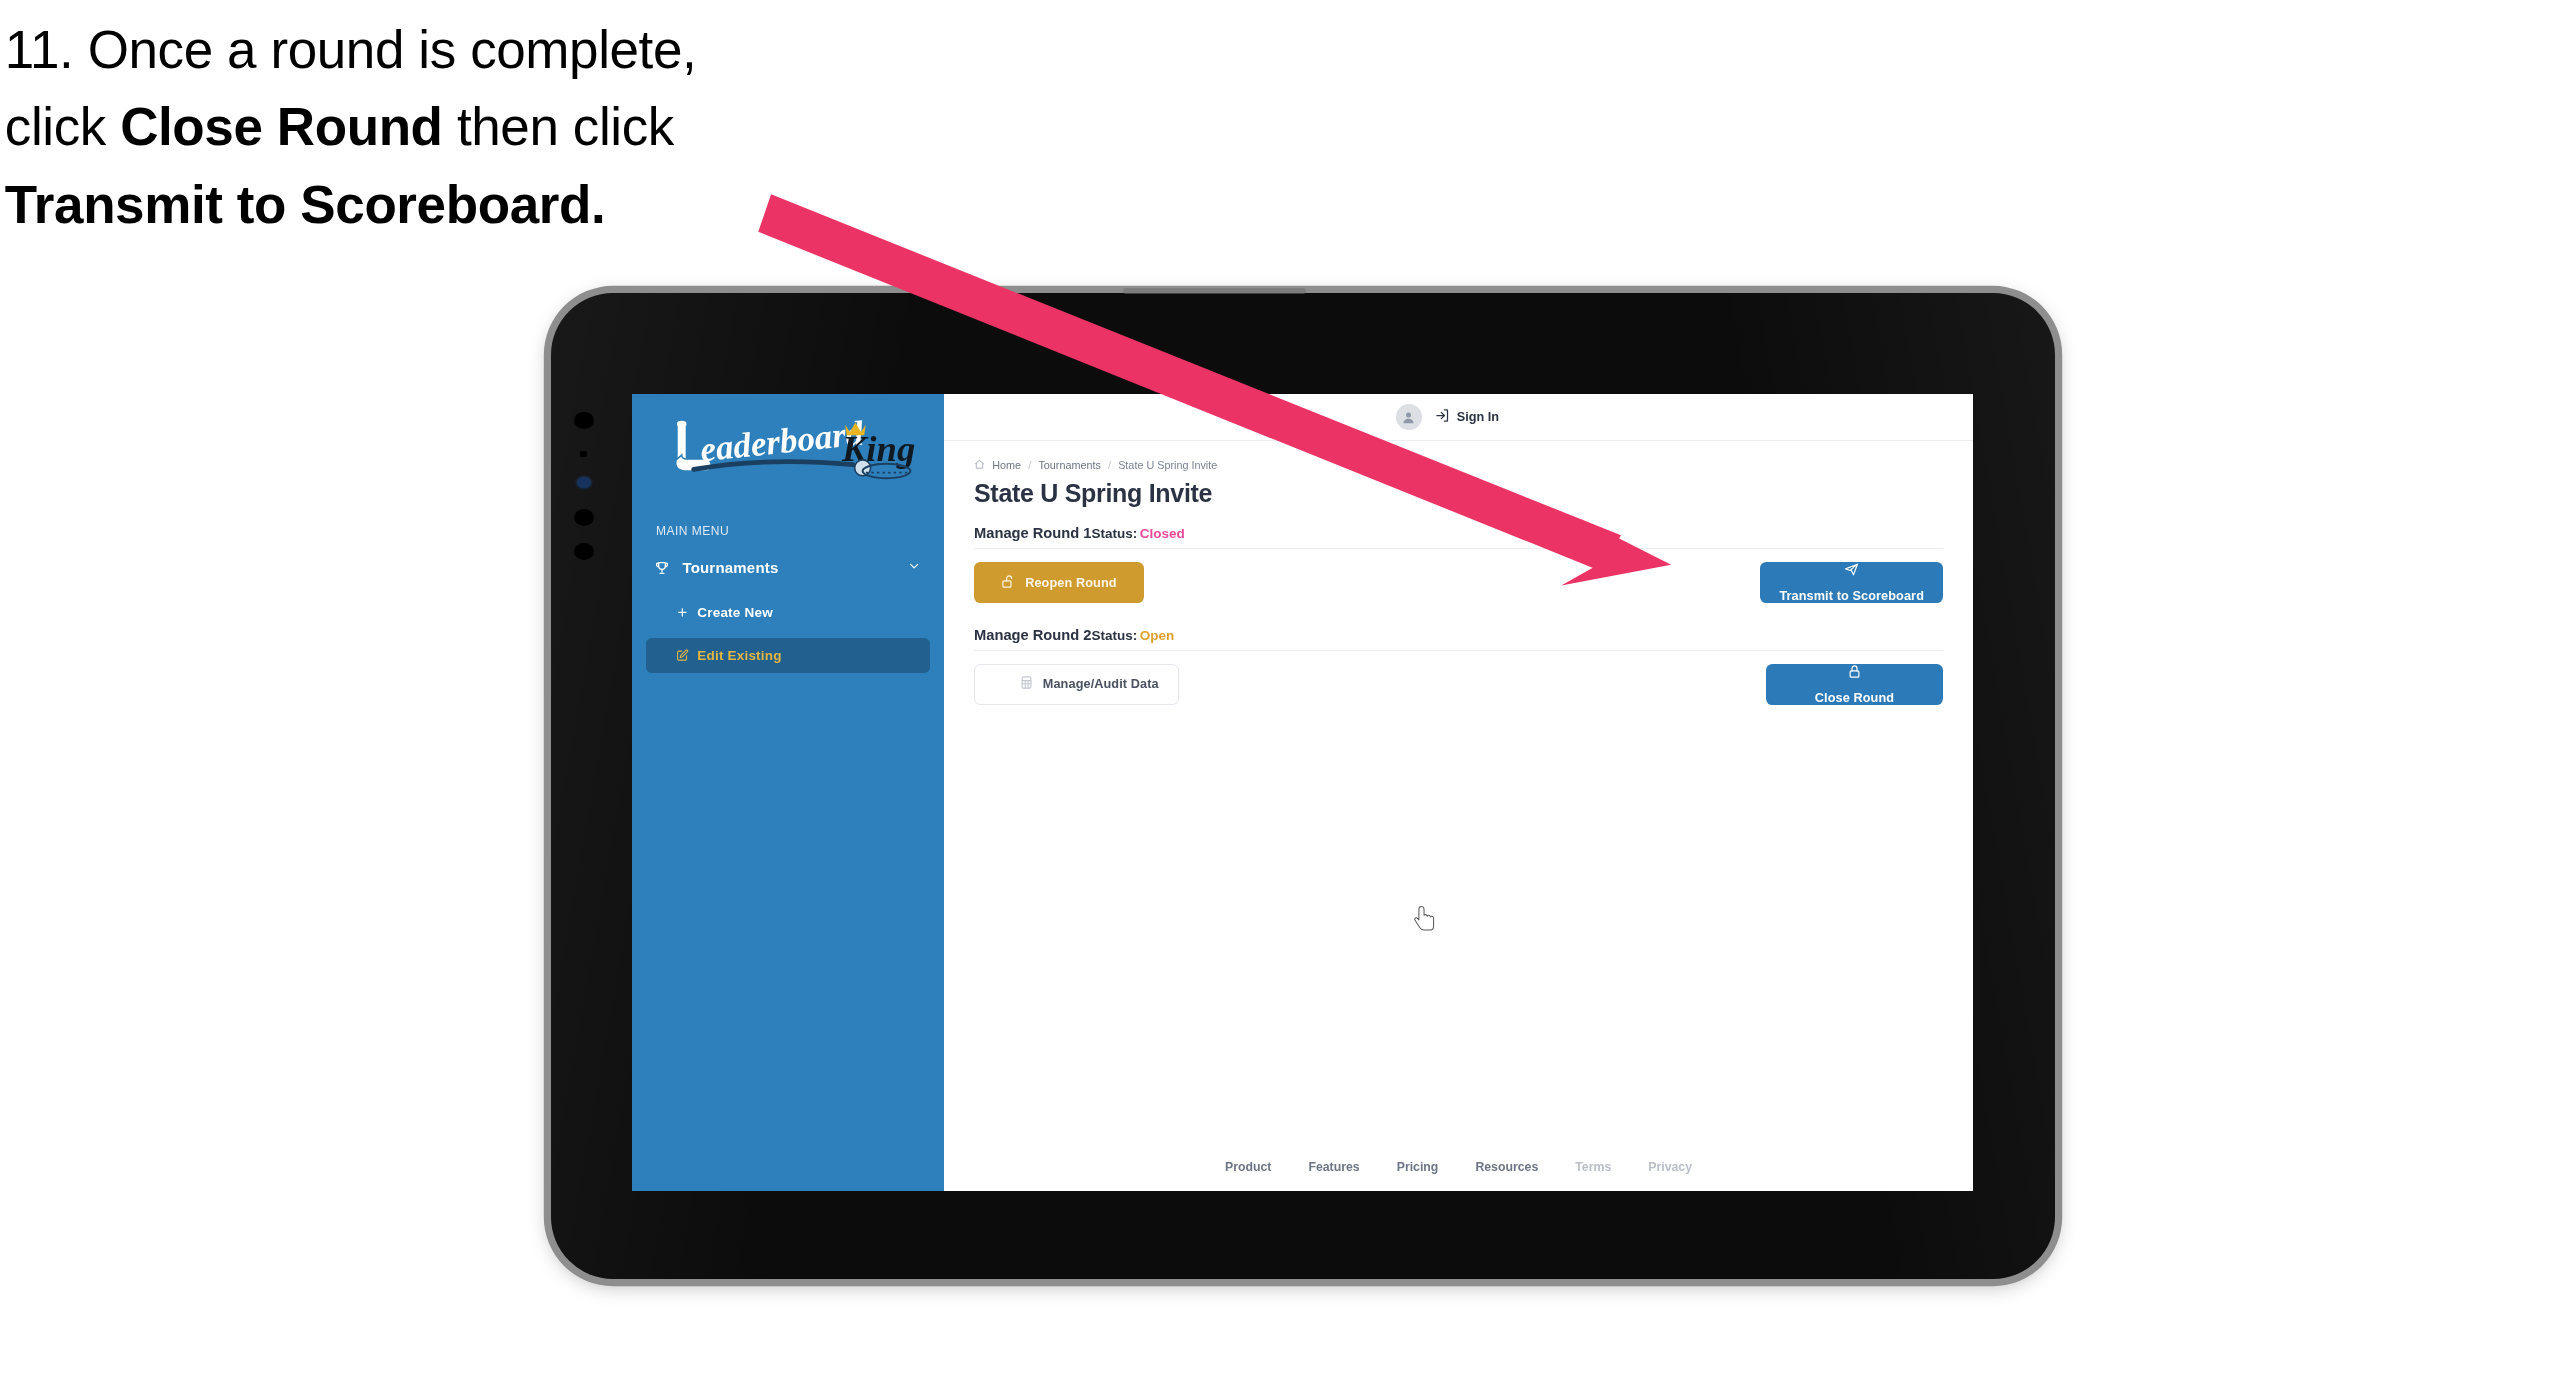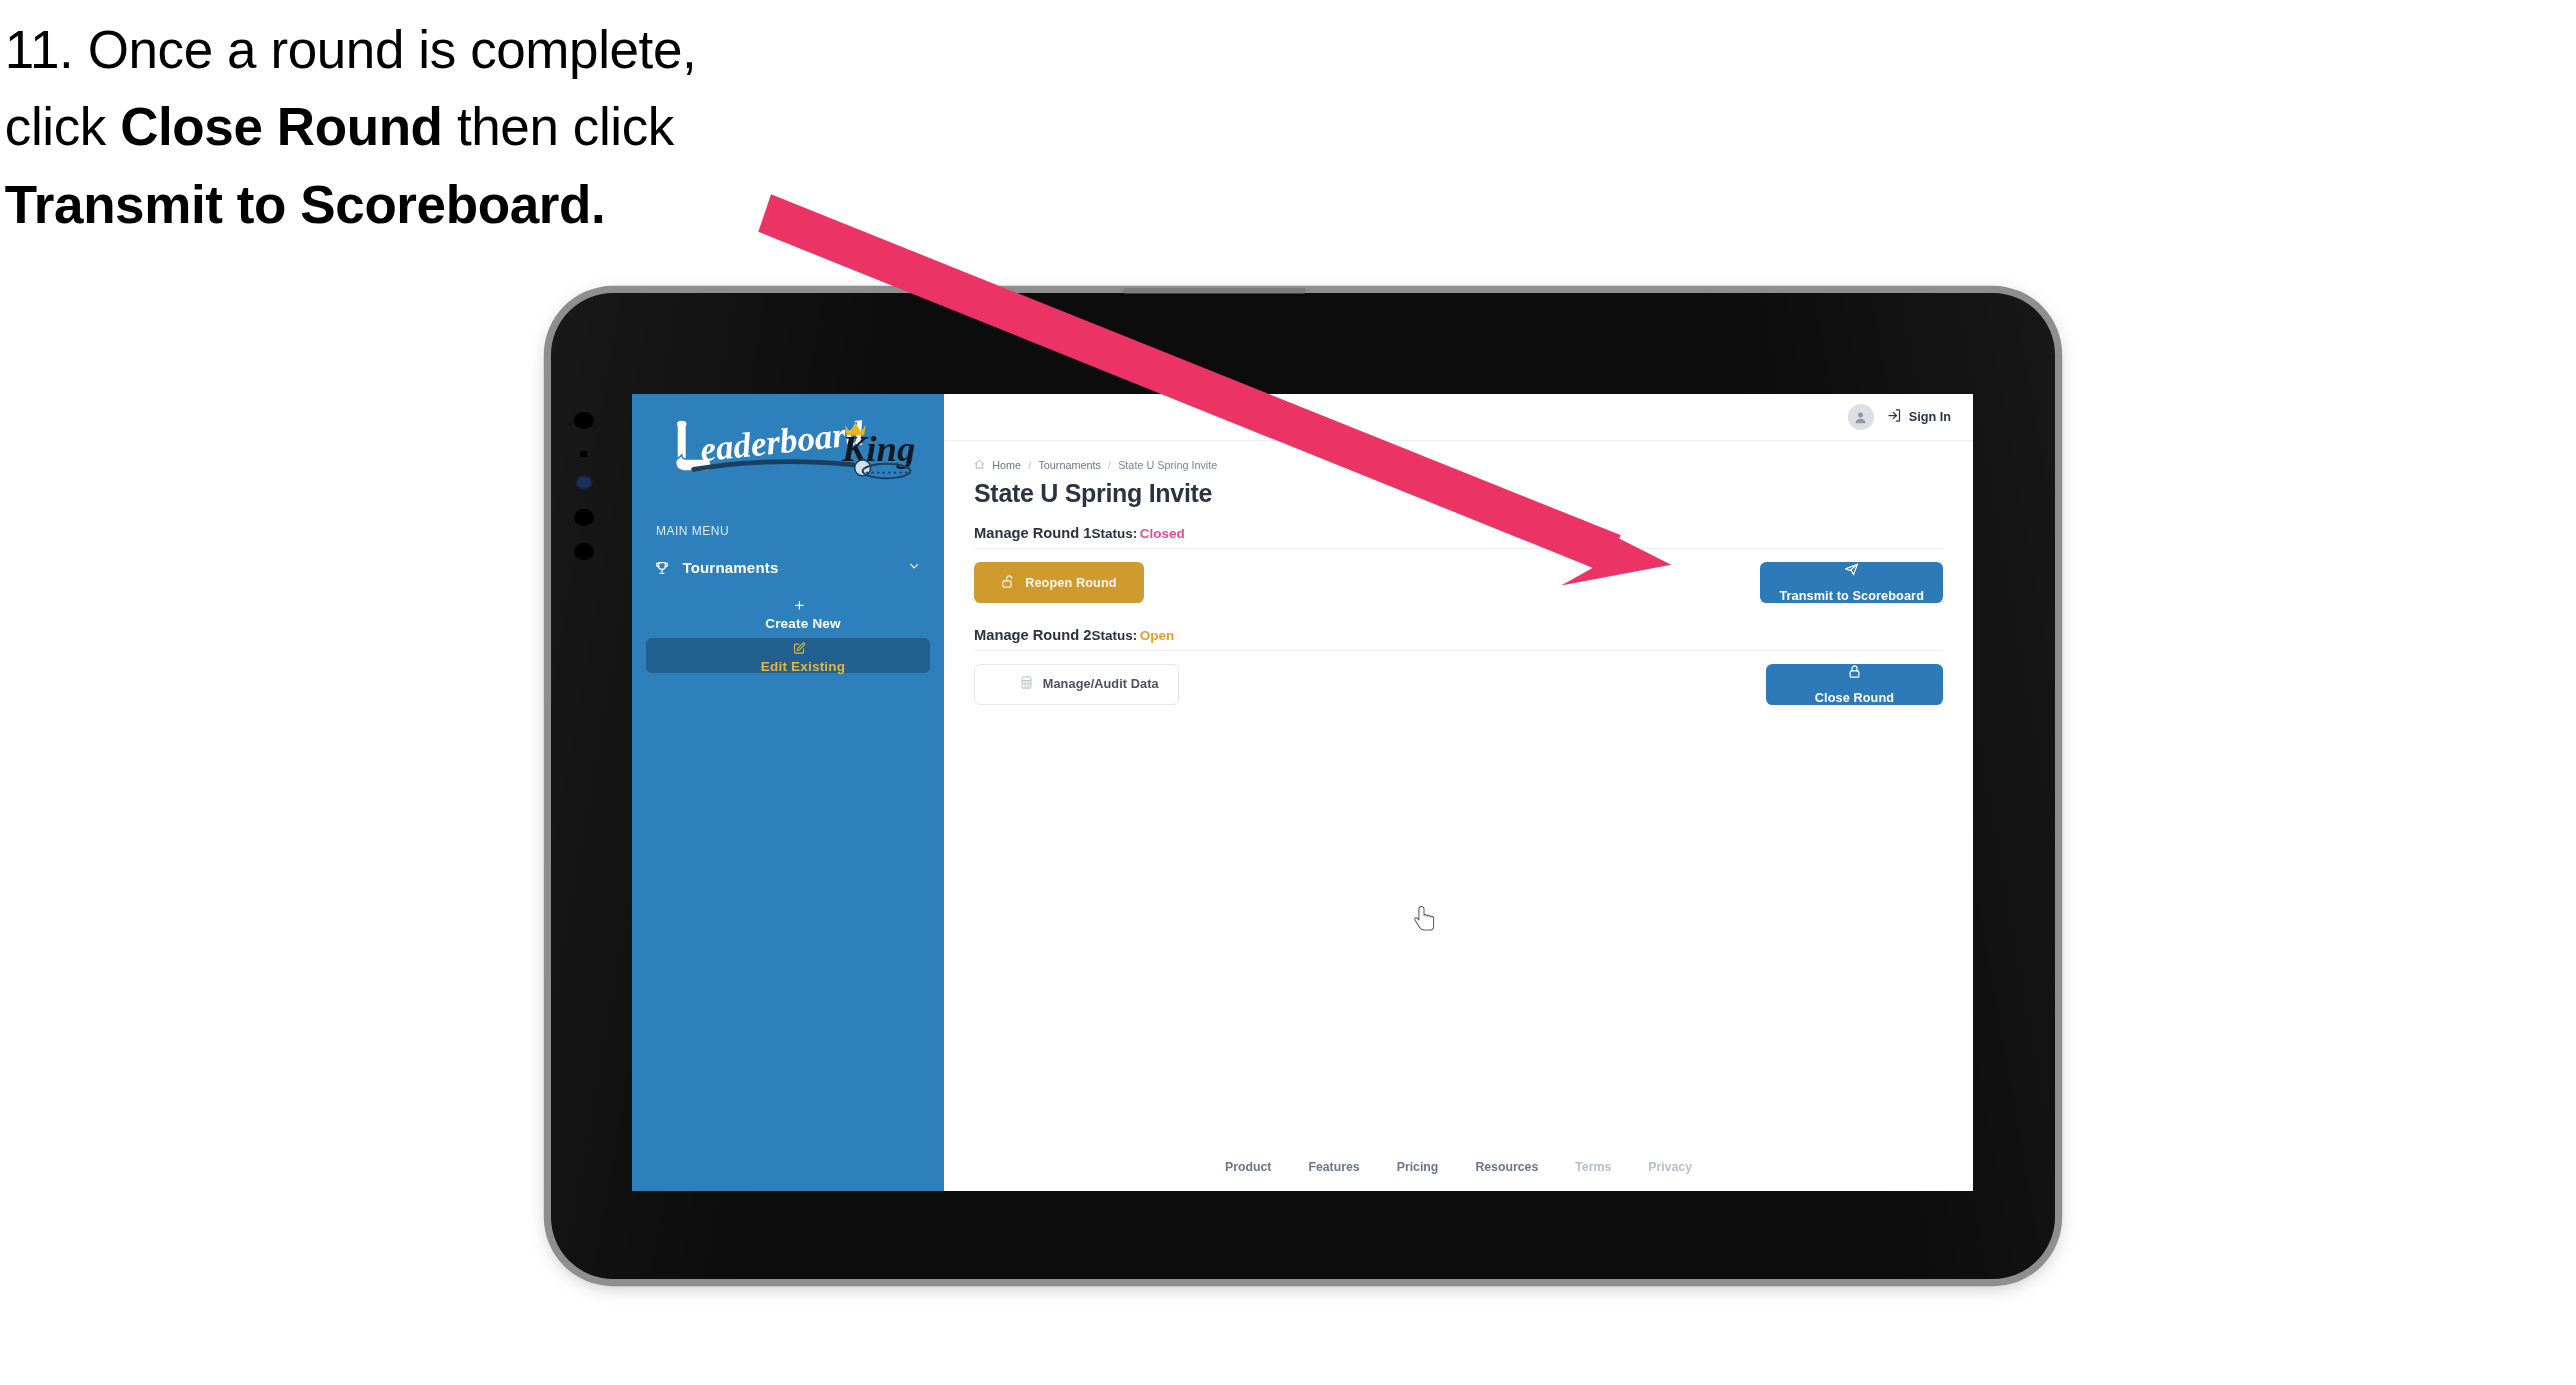--- a/index.html
+++ b/index.html
@@ -138,21 +138,20 @@
     display: flex;
     align-items: center;
     height: 35px;
     margin: 8px 14.3px 0 14.3px;
     padding-left: 30px;
     font-size: 13.5px;
     font-weight: 700;
     color: #ffffff;
     border-radius: 5.6px;
     letter-spacing: 0.2px;
-    flex-direction: column;
   }
   .sub-item .sub-ico { width: 21px; flex: 0 0 21px; display: flex; align-items: center; }
   .sub-item.active {
     background: #22618f;
     color: #e3b63f;
   }
   .sub-item.active .sub-ico svg { stroke: #e3b63f; }
 
   
   .main {
@@ -161,21 +160,21 @@
     flex-direction: column;
     background: #ffffff;
     min-width: 0;
   }
   .topbar {
     height: 46px;
     flex: 0 0 46px;
     border-bottom: 0.8px solid #eceef1;
     display: flex;
     align-items: center;
-    justify-content: flex-end;
+    justify-content: center;
     padding-right: 22px;
     gap: 12.7px;
   }
   .avatar {
     width: 26px; height: 26px; border-radius: 50%;
     background: #dcdfe4;
     display: flex; align-items: center; justify-content: center;
   }
   .signin {
     display: flex; align-items: center; gap: 7.2px;

